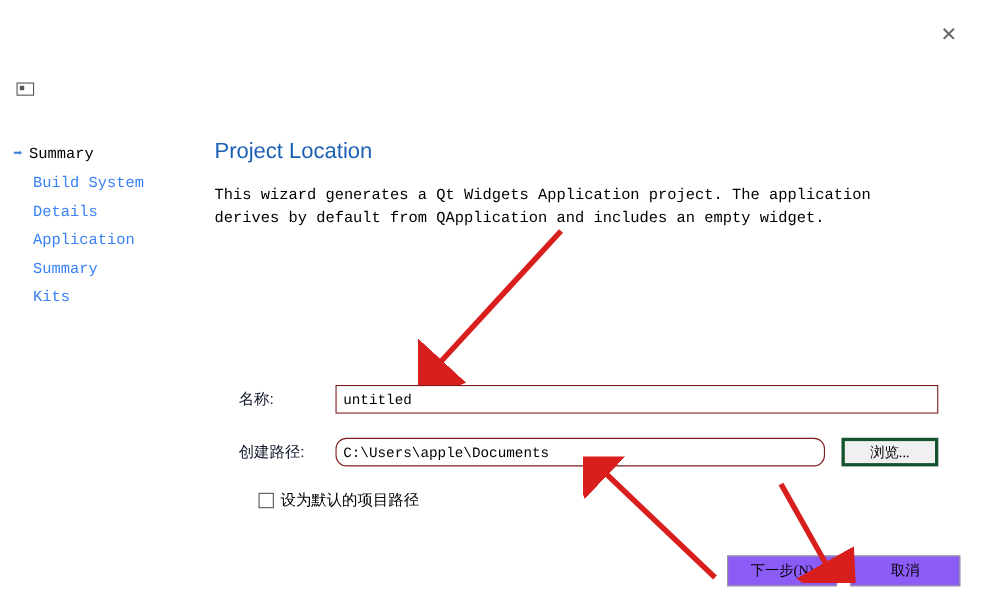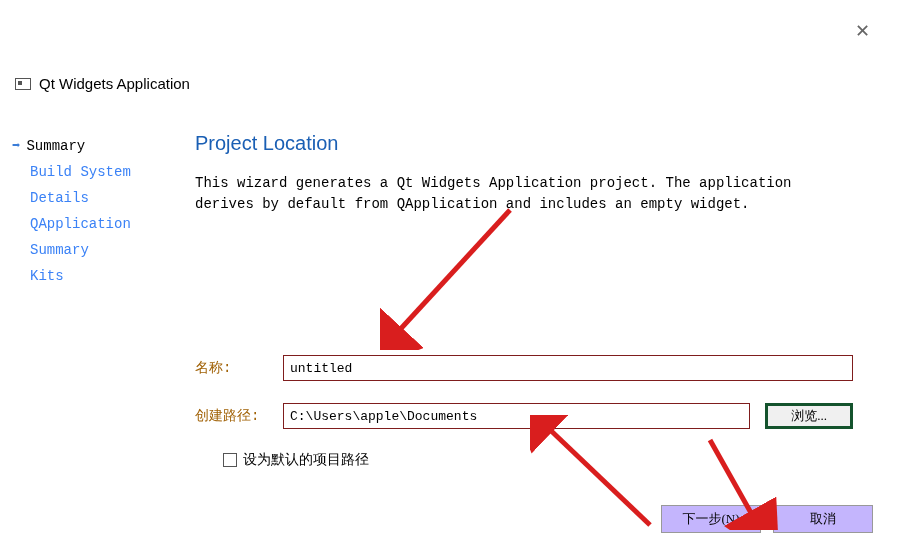--- a/index.html
+++ b/index.html
@@ -96,55 +96,57 @@
     }
     .form-row {
       display: flex;
       align-items: center;
       margin-bottom: 22px;
     }
     .form-row.name-row {
       margin-top: 140px;
     }
     .form-label {
-      font-family: Liberation Mono, monospace;
-      font-size: 14px;
-      color: #a16207;
+      font-family: Liberation Sans, sans-serif;
+      font-size: 14px;
+      color: #0f172a;
       width: 88px;
+      margin-left: 22px;
     }
     .text-input {
       flex: 1;
       height: 26px;
       border: 1px solid #7f1d1d;
       padding: 0 6px;
       font-family: "Courier New", monospace;
       font-size: 13px;
       color: #000;
       background: #fff;
     }
     .text-input.name-input {
       margin-right: 0;
     }
     .text-input.path-input {
       margin-right: 15px;
+      border-radius: 10px;
     }
     .browse-button {
       height: 26px;
       padding: 0 10px;
       border: 3px solid #14532d;
       background: #f0f0f0;
       font-family: "Microsoft YaHei", SimSun, serif;
       font-size: 13px;
       cursor: pointer;
       min-width: 88px;
     }
     .checkbox-row {
       display: flex;
       align-items: center;
-      margin-left: 28px;
+      margin-left: 40px;
       gap: 6px;
     }
     .checkbox {
       width: 14px;
       height: 14px;
       border: 1px solid #555;
       background: #fff;
       cursor: pointer;
     }
     .checkbox-label {
@@ -156,56 +158,55 @@
       position: absolute;
       bottom: 4px;
       right: 32px;
       display: flex;
       gap: 12px;
     }
     .footer-button {
       height: 28px;
       padding: 0 14px;
       border: 1px solid #999;
-      background: #c4b5fd;
+      background: #8b5cf6;
       font-family: "Microsoft YaHei", SimSun, serif;
       font-size: 13px;
       cursor: pointer;
       min-width: 100px;
     }
     
     .red-arrow {
       position: absolute;
       pointer-events: none;
     }
   </style>
 </head>
 <body>
 
 <span class="close-icon">✕</span>
 
 <div class="title-bar">
   <span class="app-icon"></span>
-  <span class="title-text">Qt Widgets Application</span>
 </div>
 
 <div class="content">
   <div class="sidebar">
     <div class="sidebar-item active">
       <span class="arrow-icon">➡</span>
       <span>Summary</span>
     </div>
     <div class="sidebar-item">
       <span>Build System</span>
     </div>
     <div class="sidebar-item">
       <span>Details</span>
     </div>
     <div class="sidebar-item">
-      <span>QApplication</span>
+      <span>Application</span>
     </div>
     <div class="sidebar-item">
       <span>Summary</span>
     </div>
     <div class="sidebar-item">
       <span>Kits</span>
     </div>
   </div>
 
   <div class="main">

